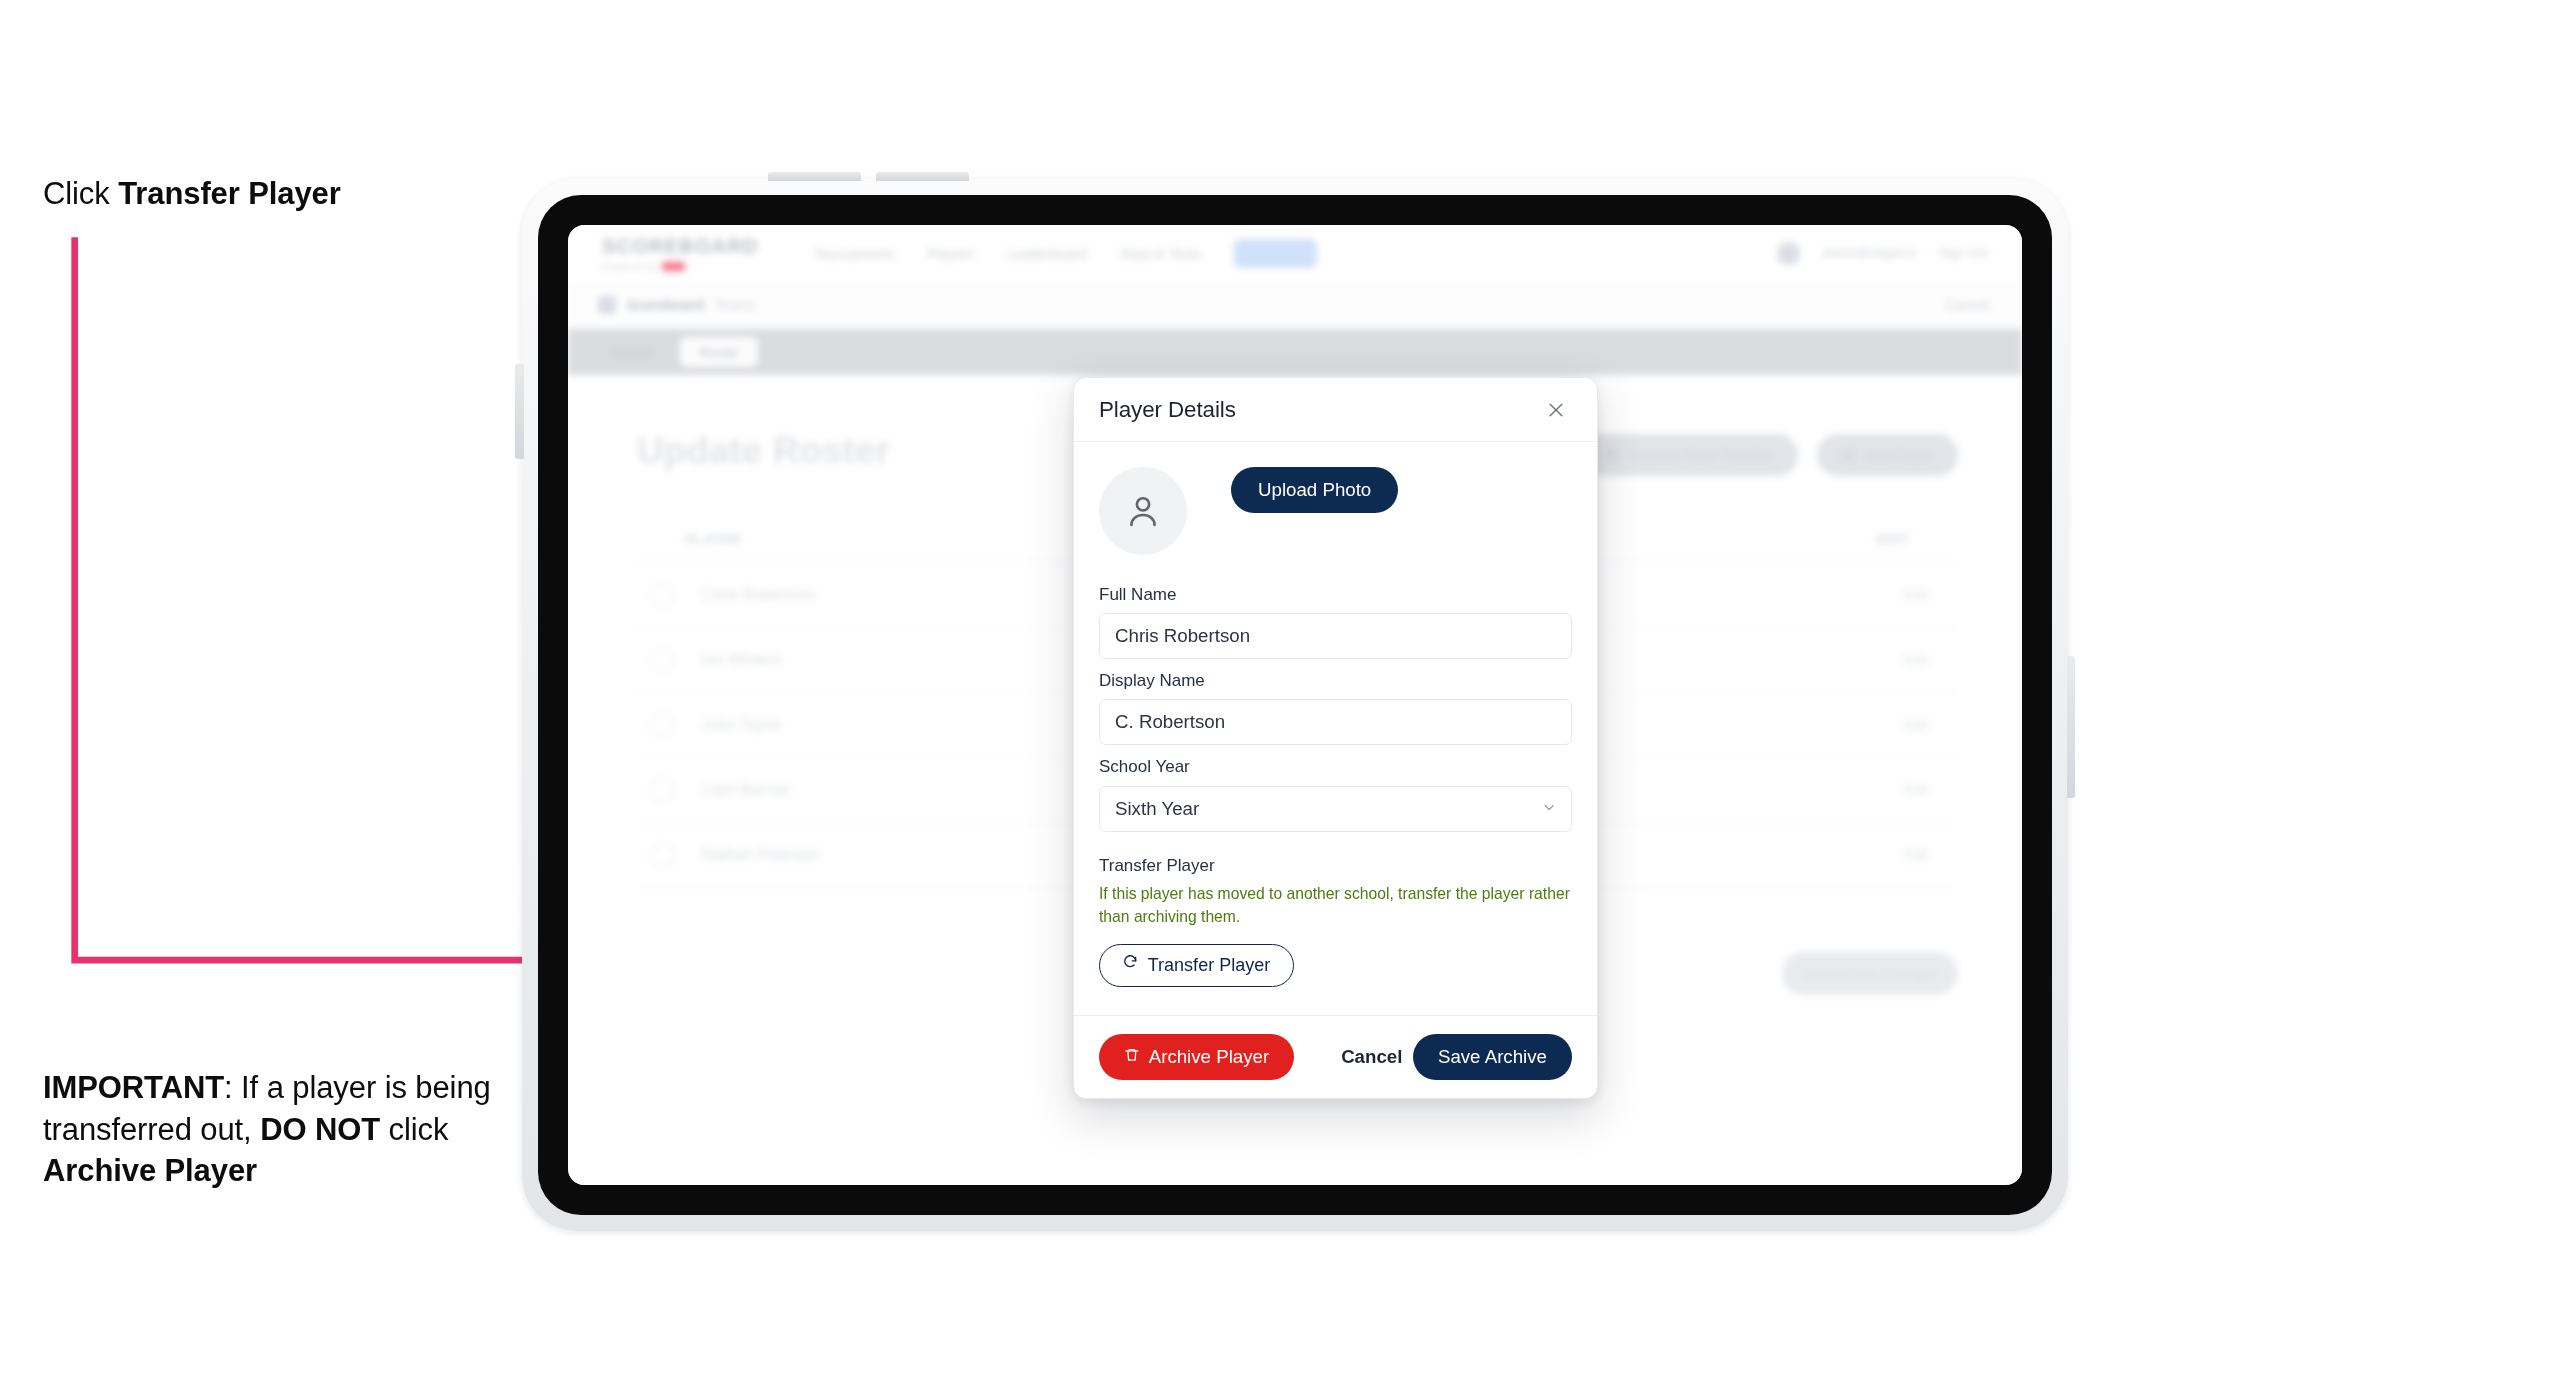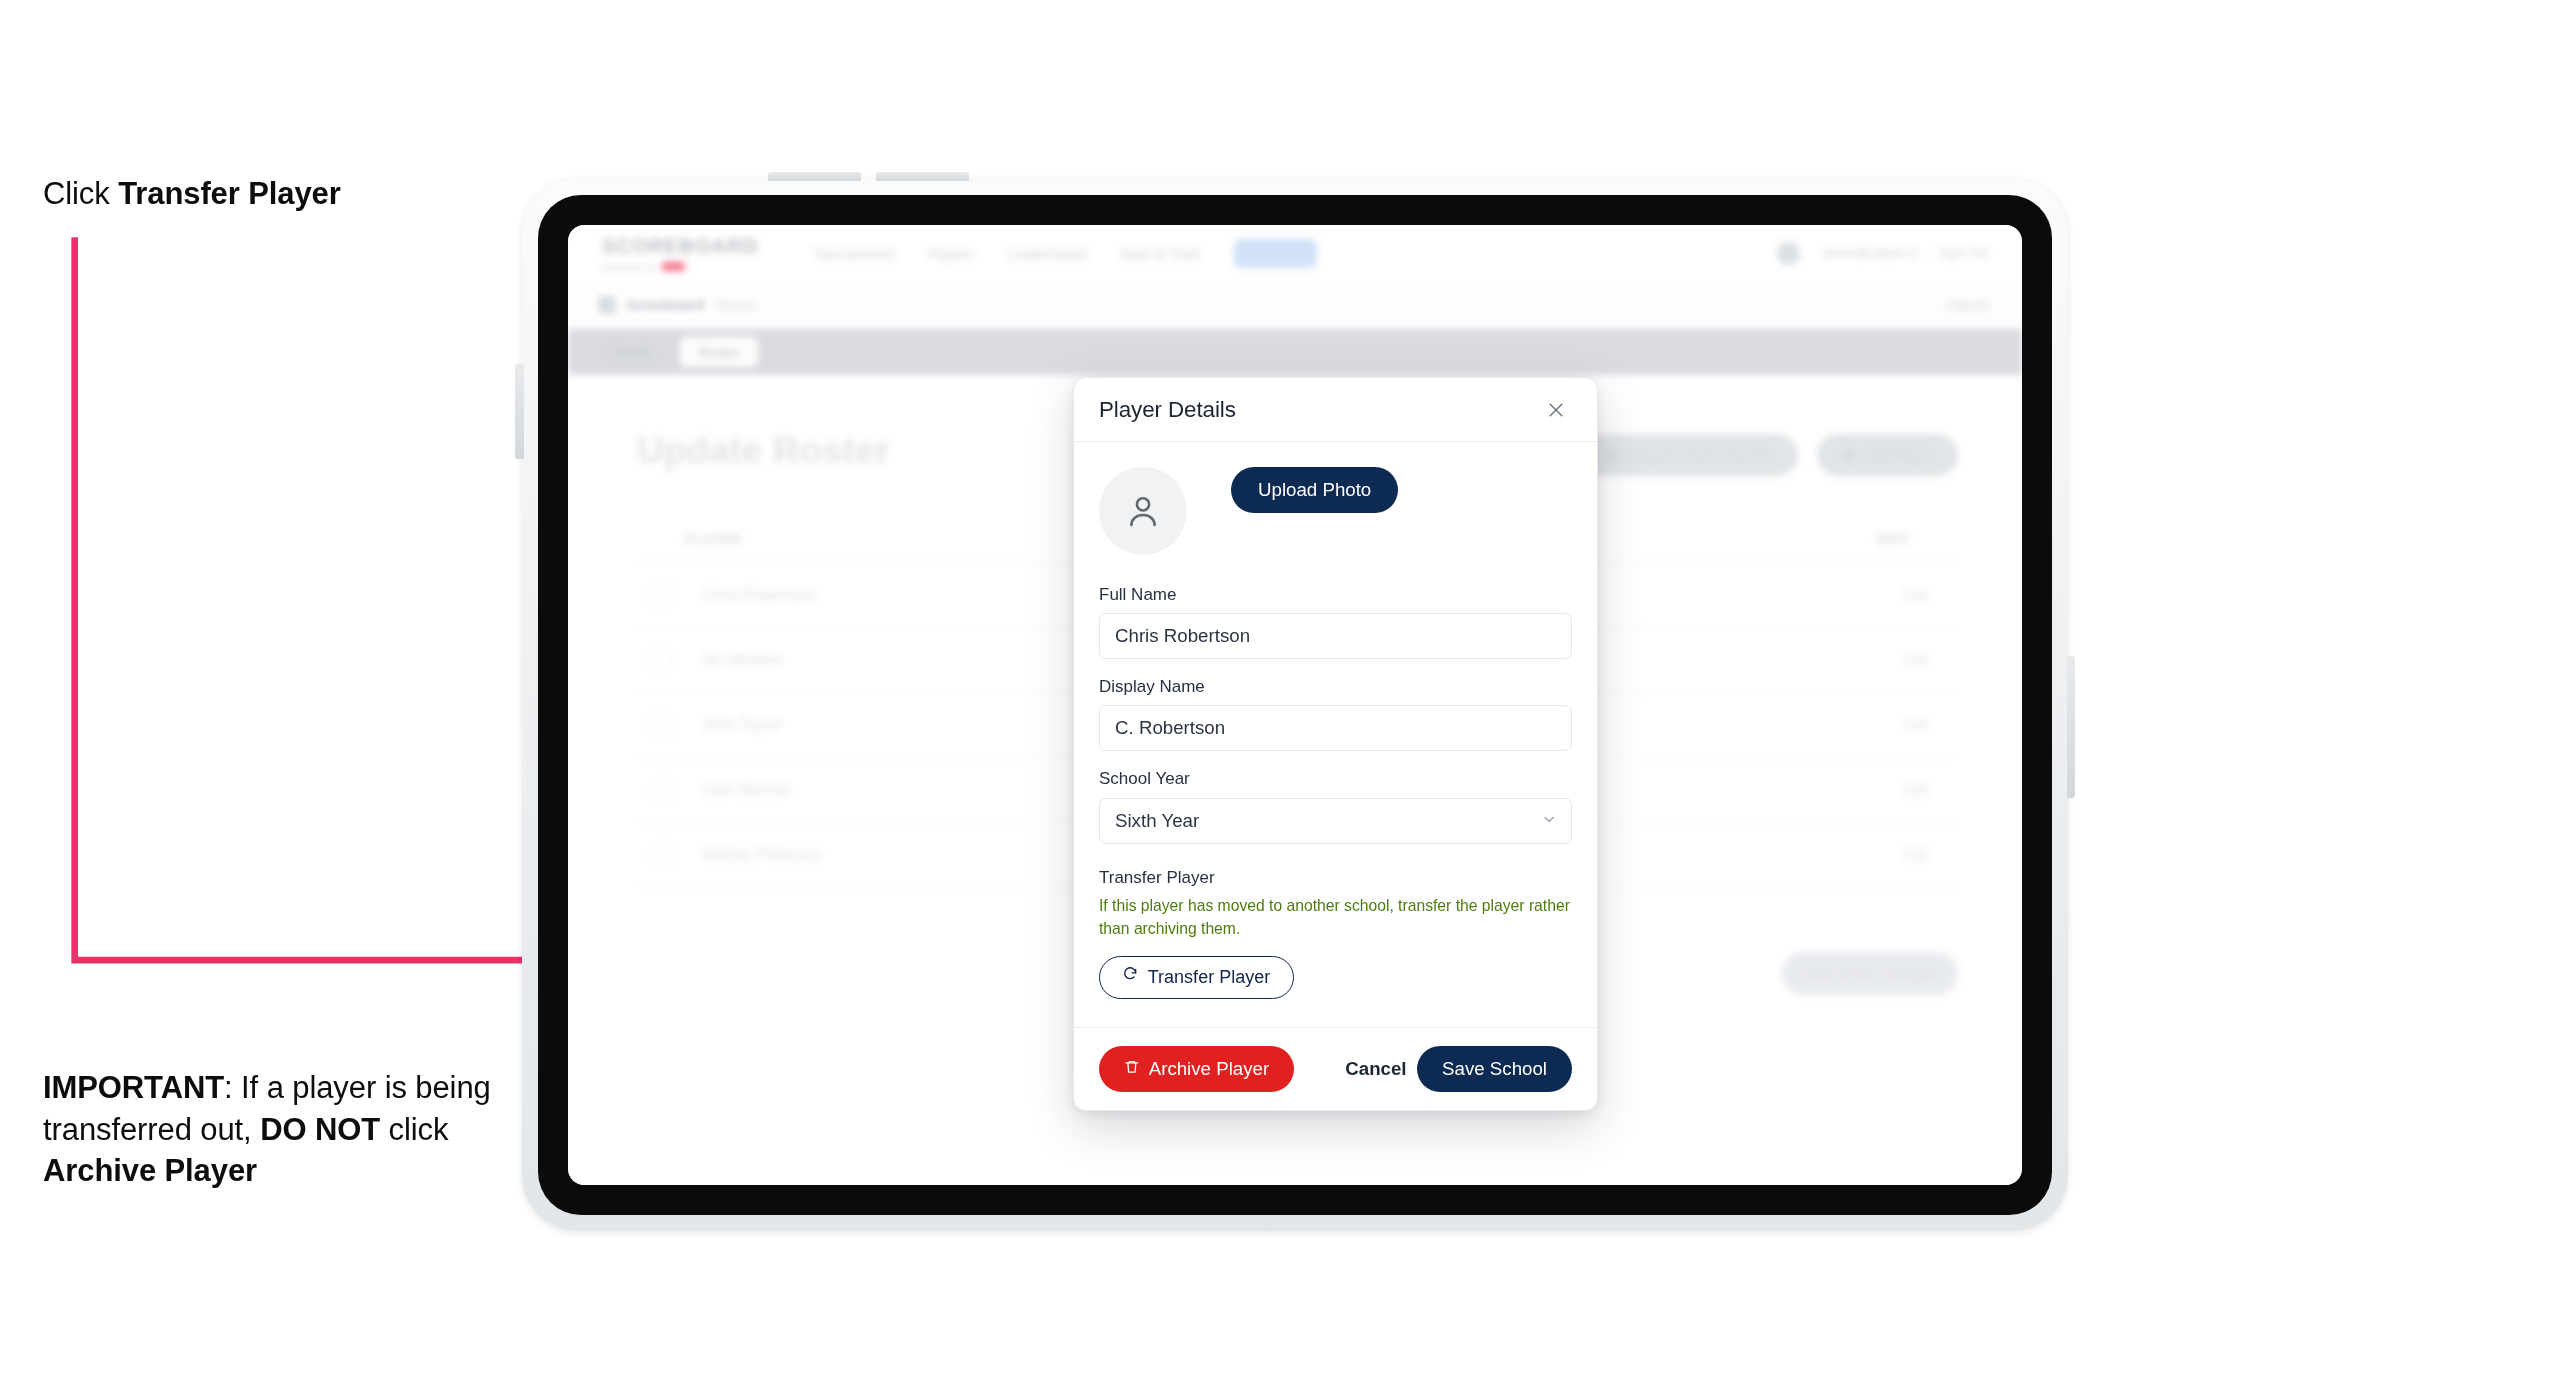--- a/index.html
+++ b/index.html
@@ -154,21 +154,21 @@
 
   .photo-row{ display:flex; align-items:flex-start; gap:44px; margin-bottom:30px;}
   .avatar-lg{ width:88px;height:88px;border-radius:50%;background:#f1f2f4;
               display:flex;align-items:center;justify-content:center;}
   .btn-upload{
     background:#0d2a52; color:#fff; border:none; border-radius:745px;
     height:46px; padding:0 27px; font-size:18.7px; cursor:pointer;
     font-family:"Liberation Sans", sans-serif;
   }
 
-  .field{ margin-bottom:18px;}
+  .field{ margin-bottom:12px;}
   .f-label{ font-size:17px; color:#273142; margin-bottom:8.2px; display:block;}
   .f-input{
     width:100%; box-sizing:border-box; height:46px;
     border:0.7px solid #e5e7ea; border-radius:6.7px;
     padding:0 15px; font-size:18.7px; color:#2c3544; background:#fff;
     font-family:"Liberation Sans", sans-serif;
   }
   .f-select-wrap{ position:relative; }
   .f-select{
     width:100%; box-sizing:border-box; height:46px;
@@ -411,20 +411,20 @@
             <svg width="15.7" height="15.7" viewBox="0 0 24 24" fill="none" stroke="#ffffff" stroke-width="2" stroke-linecap="round" stroke-linejoin="round">
               <polyline points="3 6 21 6"></polyline>
               <path d="M8 6V4h8v2"></path>
               <path d="M6 6l1 14h10l1-14"></path>
             </svg>
           </span>
           <span>Archive Player</span>
         </button>
         <div class="foot-right">
           <button class="btn-cancel">Cancel</button>
-          <button class="btn-save">Save School</button>
+          <button class="btn-save">Save Archive</button>
         </div>
       </div>
 
     </div>
   </div>
 </div>
 
 
 </body></html>

